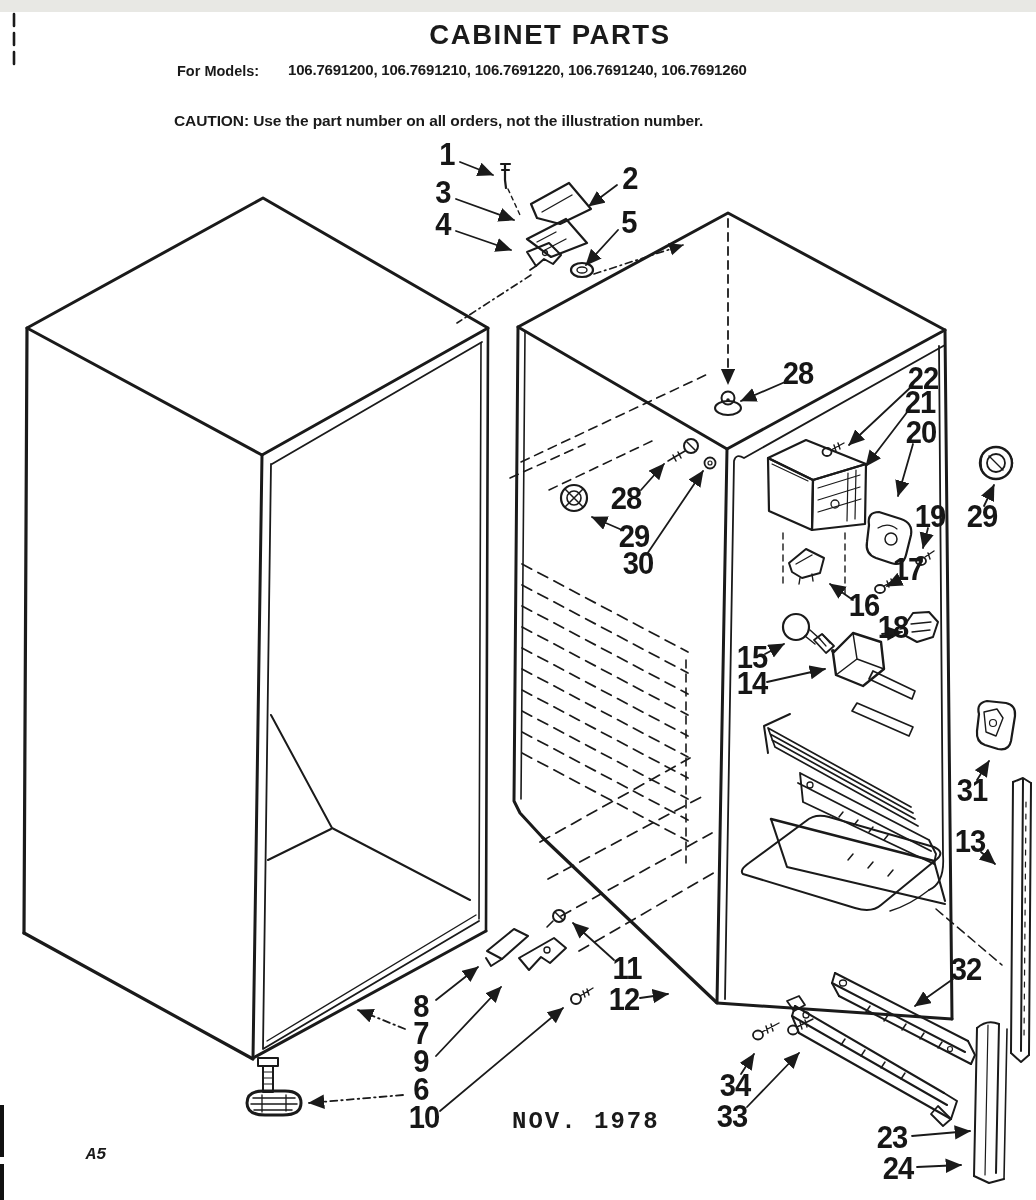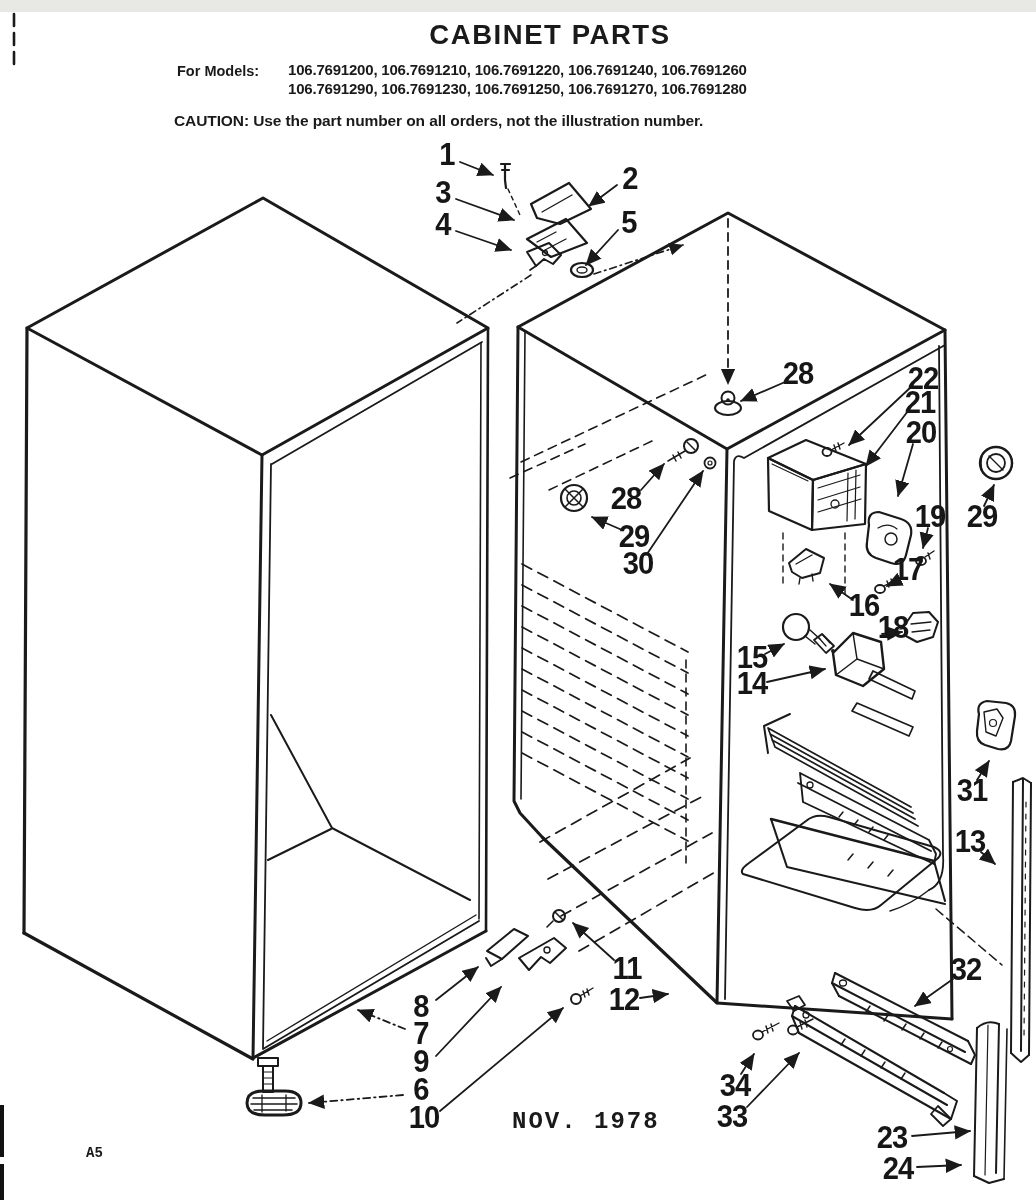--- a/index.html
+++ b/index.html
@@ -8,21 +8,21 @@
     background:#ffffff;overflow:hidden;
     font-family:"Liberation Sans",sans-serif;color:#1a1a1a;
   }
   #art{position:absolute;left:0;top:0;width:1036px;height:1200px;}
   .txt{position:absolute;white-space:nowrap;}
   .title{font-weight:bold;font-size:27px;letter-spacing:1.5px;transform:scaleX(1.02);}
   .models-label{font-weight:bold;font-size:14.5px;}
   .models{font-weight:bold;font-size:15px;letter-spacing:-0.2px;line-height:19px;}
   .caution{font-weight:bold;font-size:15.5px;letter-spacing:-0.1px;}
   .date{font-family:"Liberation Mono","DejaVu Sans Mono",monospace;font-weight:bold;font-size:24px;letter-spacing:2px;}
-  .pagecode{font-family:"Liberation Mono","DejaVu Sans Mono",monospace;font-weight:bold;font-size:14px;}
+  .pagecode{font-family:"Liberation Mono","DejaVu Sans Mono",monospace;font-weight:bold;font-size:17px;font-style:italic;}
   .co{
     position:absolute;transform:translate(-50%,-50%) scaleX(0.94);
     font-weight:bold;font-size:31px;letter-spacing:-1px;color:#161616;
   }
 </style>
 </head>
 <body>
 
 <div id="page">
 
@@ -267,21 +267,20 @@
       <path d="M741,1062 L754,1042" marker-end="url(#ah)"></path>
       <path d="M747,1095 L799,1041" marker-end="url(#ah)"></path>
       <path d="M912,1124 L970,1119" marker-end="url(#ah)"></path>
       <path d="M917,1155 L961,1153" marker-end="url(#ah)"></path>
     </g>
   </svg>
 
   <div class="txt title" style="left:340px;top:8px;width:420px;text-align:center;">CABINET PARTS</div>
   <div class="txt models-label" style="left:177px;top:51px;">For Models:</div>
   <div class="txt models" style="left:288px;top:48px;text-align:right;">106.7691200, 106.7691210, 106.7691220, 106.7691240, 106.7691260</div>
-  <div class="txt models" style="left:288px;top:67px;">106.7691290, 106.7691230, 106.7691250, 106.7691270, 106.7691280</div>
   <div class="txt caution" style="left:174px;top:100px;text-align:center;">CAUTION: Use the part number on all orders, not the illustration number.</div>
 
   <div class="txt date" style="left:512px;top:1096px;">NOV. 1978</div>
   <div class="txt pagecode" style="left:86px;top:1133px;">A5</div>
 
   <div class="co" style="left:447px;top:143px;">1</div>
   <div class="co" style="left:630px;top:167px;">2</div>
   <div class="co" style="left:443px;top:181px;">3</div>
   <div class="co" style="left:443px;top:213px;">4</div>
   <div class="co" style="left:629px;top:211px;">5</div>

